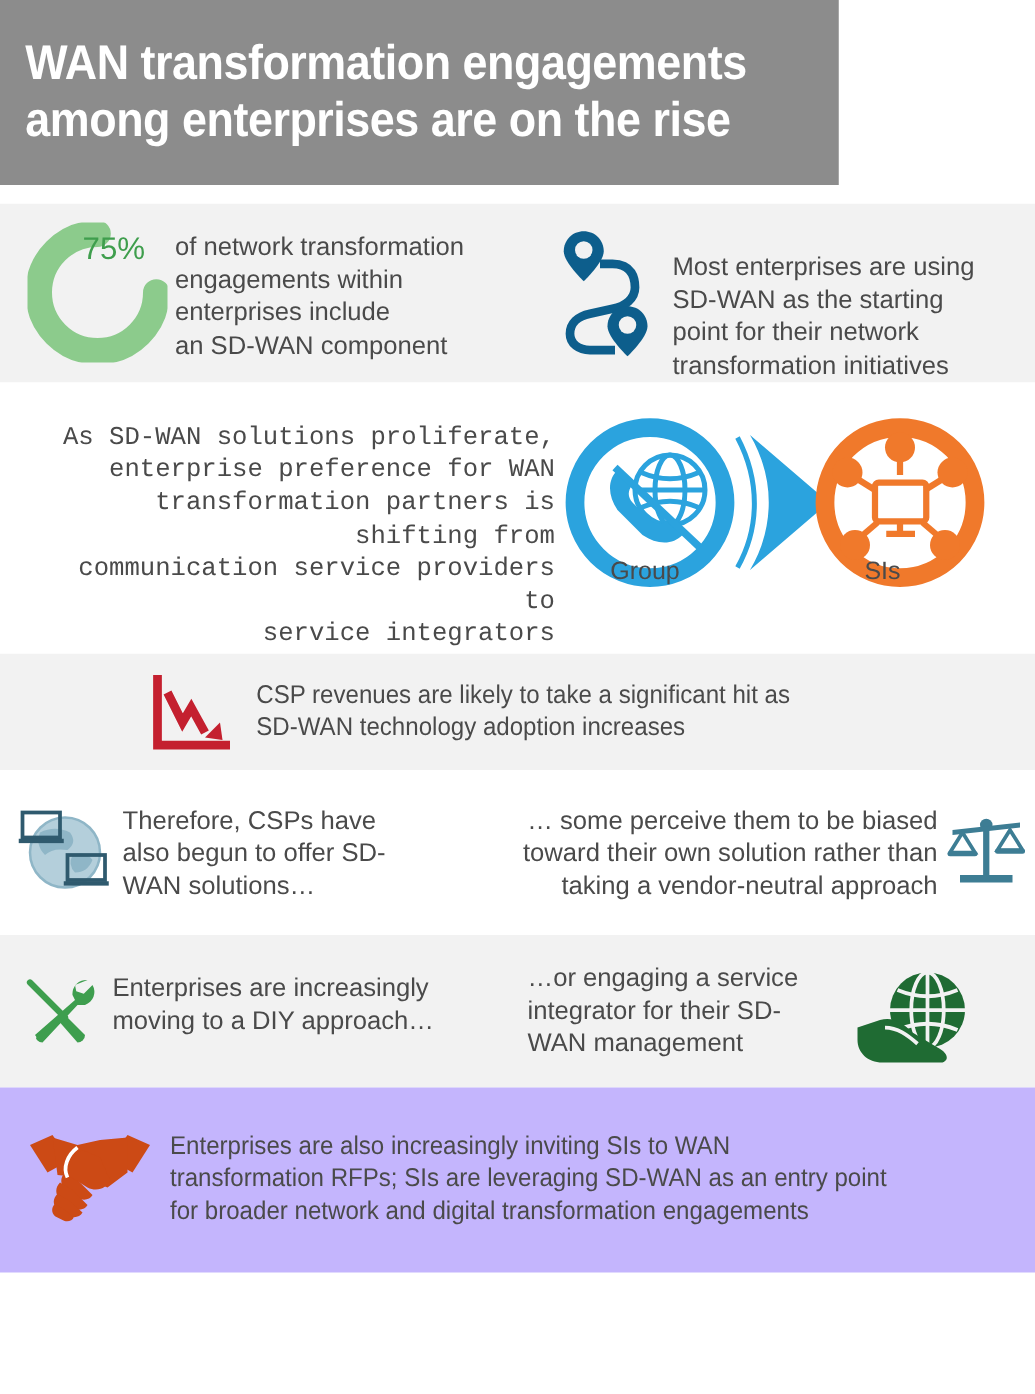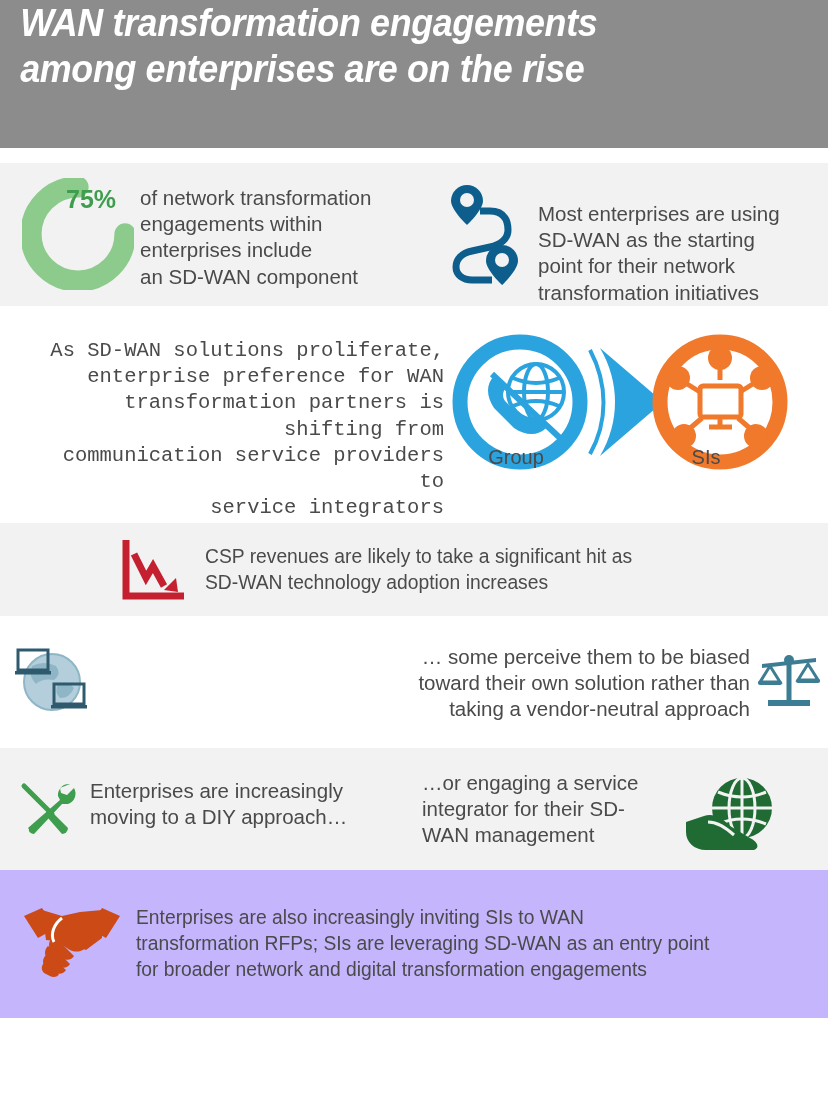--- a/index.html
+++ b/index.html
@@ -14,26 +14,25 @@
     width: 828px;
     height: 1115px;
     background: #ffffff;
     overflow: hidden;
   }
 
   
   .header {
     position: absolute;
     left: 0; top: 0;
-    width: 828px;
+    width: 671px;
     height: 148px;
     background: #8c8c8c;
     display: flex;
-    align-items: flex-start;
-    font-style: italic;
+    align-items: center;
   }
   .header-title {
     color: #ffffff;
     font-size: 39px;
     font-weight: bold;
     line-height: 1.18;
     letter-spacing: -0.4px;
     padding-left: 22px;
     transform: scaleX(0.92);
     transform-origin: left center;
@@ -65,21 +64,21 @@
   #sec1 { top: 163px; height: 143px; }
   #donut-wrap {
     position: absolute;
     left: 22px; top: 15px;
     width: 112px; height: 112px;
   }
   #pct {
     position: absolute;
     left: 66px; top: 22px;
     font-size: 25px;
-    font-weight: bold;
+    font-weight: normal;
     color: #3f9e4d;
   }
   #sec1-text {
     position: absolute;
     left: 140px; top: 22px;
     width: 270px;
   }
   #route-icon {
     position: absolute;
     left: 450px; top: 20px;
@@ -365,20 +364,23 @@
         </g>
         <rect x="1" y="27" width="36" height="3.5" fill="#2f5a6e"></rect>
 
         <g fill="none" stroke="#2f5a6e" stroke-width="3">
           <rect x="40" y="40" width="30" height="20"></rect>
         </g>
         <rect x="37" y="61" width="36" height="3.5" fill="#2f5a6e"></rect>
       </svg>
     </div>
 
+    <div class="txt" id="sec4-text1">Therefore, CSPs have
+also begun to offer SD-
+WAN solutions…</div>
 
     <div class="txt right" id="sec4-text2">… some perceive them to be biased
 toward their own solution rather than
 taking a vendor-neutral approach</div>
 
     <div id="scales">
       <svg viewBox="0 0 62 58" width="62" height="58" aria-hidden="true">
         <g fill="#3d7d94">
           <circle cx="31" cy="8" r="5"></circle>
           <rect x="28.5" y="8" width="5" height="40"></rect>

